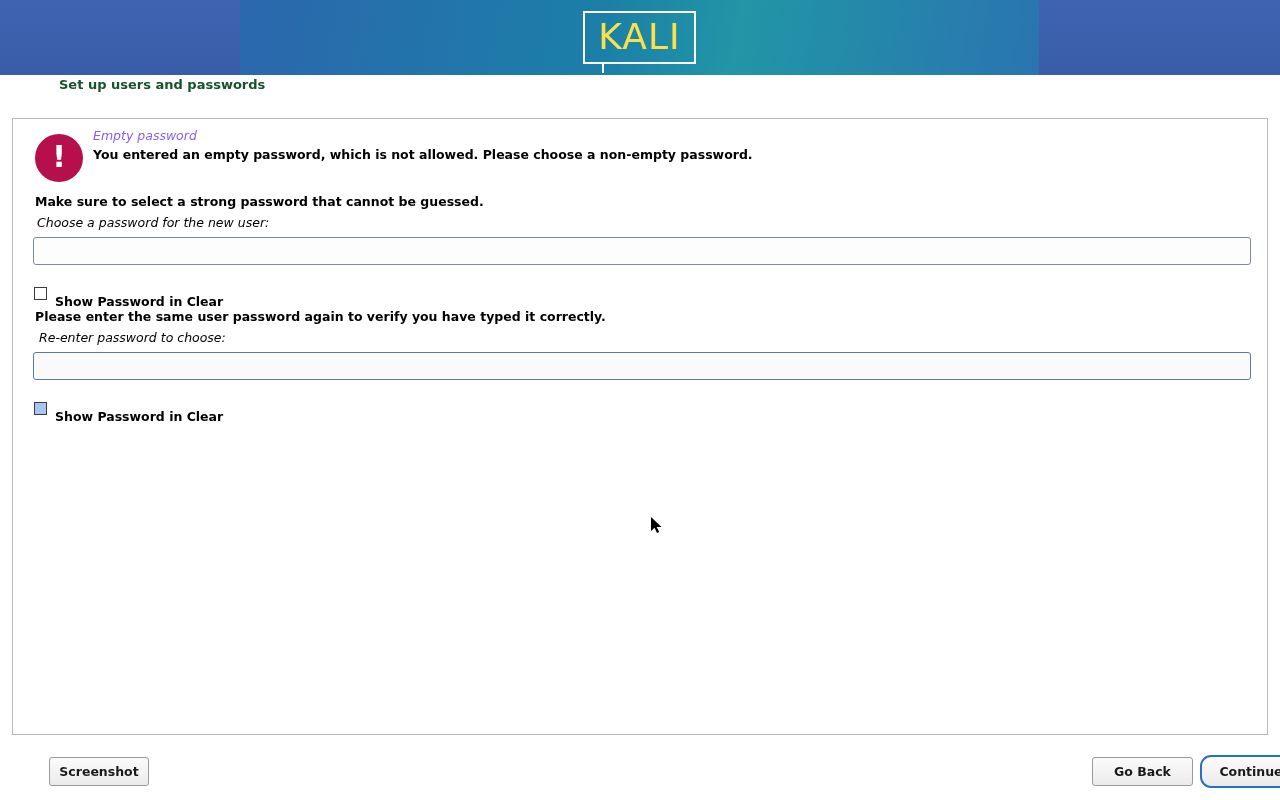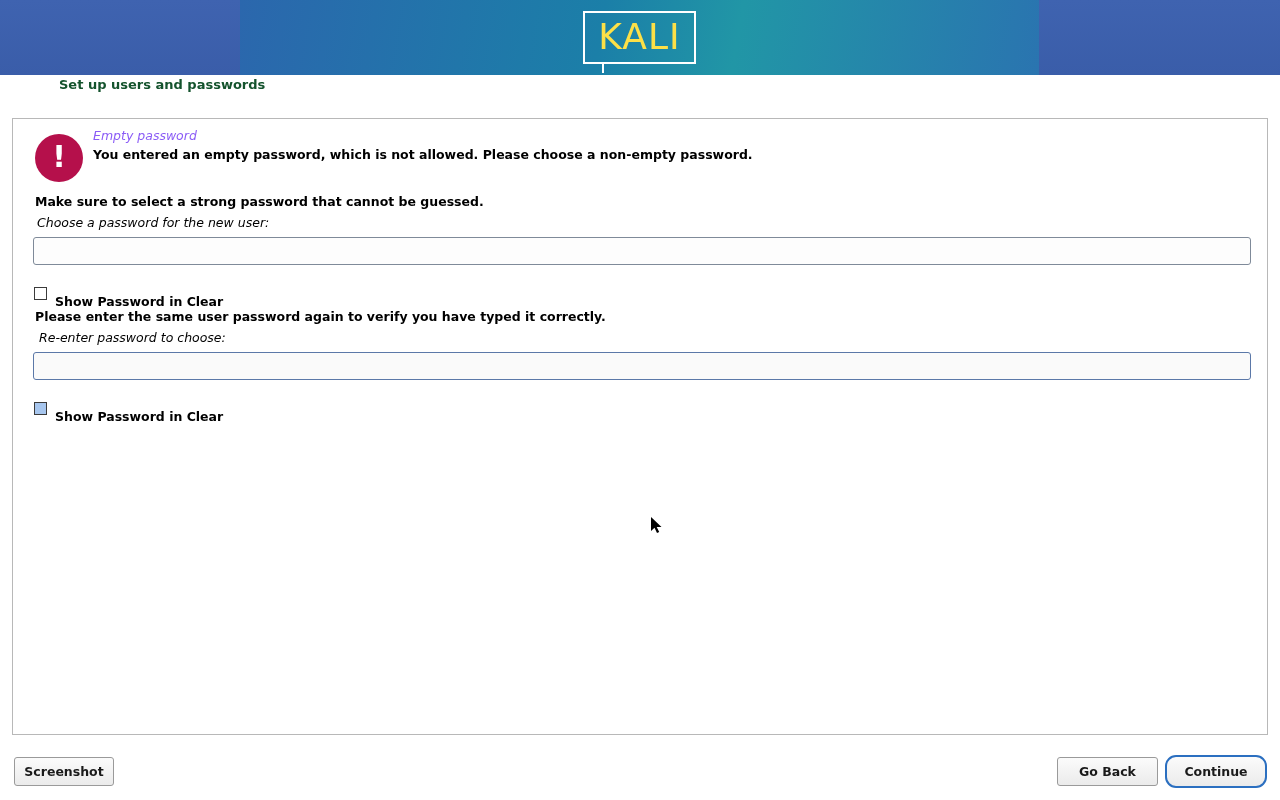--- a/index.html
+++ b/index.html
@@ -263,20 +263,21 @@
     font-weight: bold;
     color: #1a1a1a;
     background: linear-gradient(180deg, #fbfbfb 0%, #ebebeb 100%);
     border: 1px solid #9a9a9a;
     border-radius: 3px;
     display: flex;
     align-items: center;
     justify-content: center;
     cursor: default;
     font-family: "DejaVu Sans", "Liberation Sans", sans-serif;
+    margin-left: 35px;
   }
   .btn-screenshot {
     left: 14px;
     top: 757px;
     width: 100px;
     height: 29px;
   }
   .btn-goback {
     left: 1057px;
     top: 757px;

